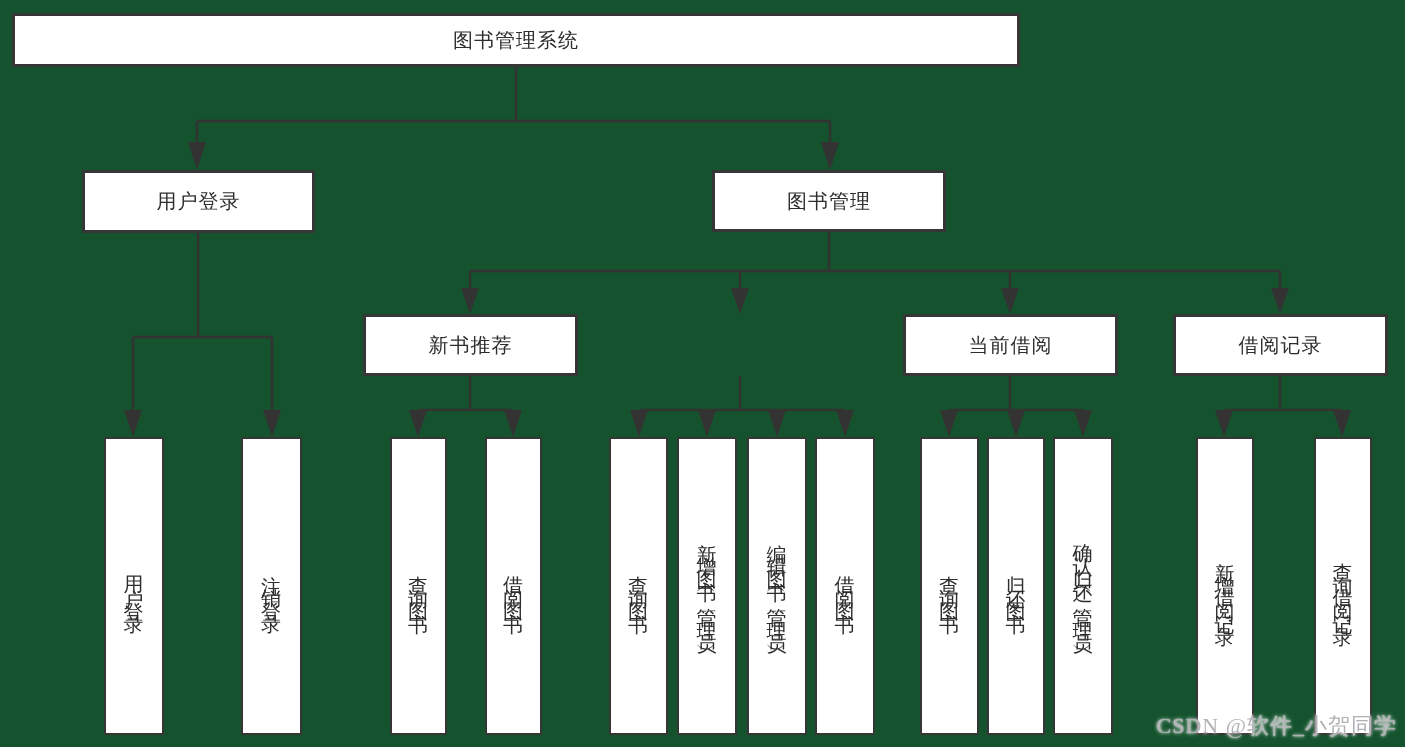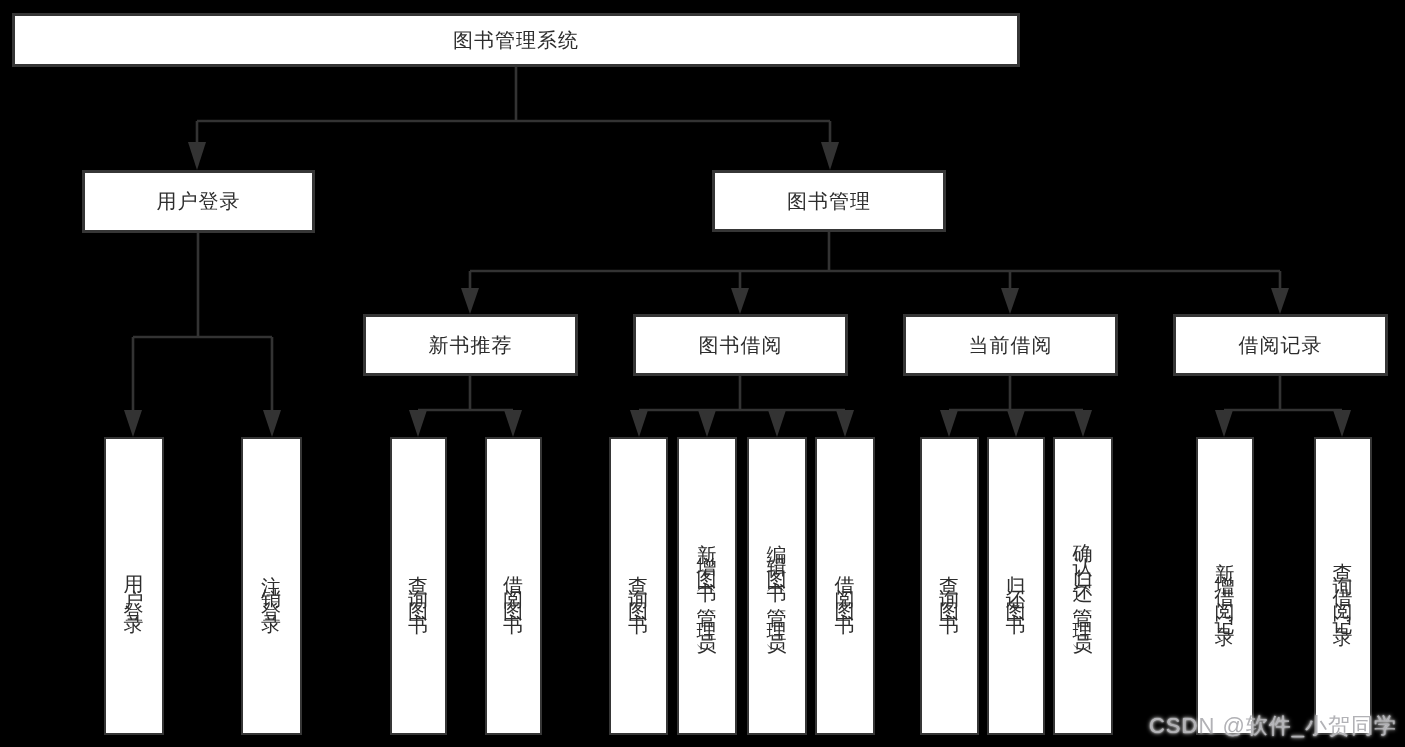--- a/index.html
+++ b/index.html
@@ -1,20 +1,20 @@
 <!DOCTYPE html>
 <html><head>
 <meta charset="utf-8">
 <style>
   html,body{margin:0;padding:0;background:#ffffff;}
   #stage{
     position:relative;
     width:1405px;height:747px;
-    background:#000000;
-    font-family:Liberation Sans, sans-serif;
+    background:#14532d;
+    font-family:Liberation Serif, serif;
     color:#2d2d2d;
     overflow:hidden;
   }
   #wires{position:absolute;left:0;top:0;z-index:1;}
   .box{
     position:absolute;
     background:#ffffff;
     border:3px solid #363636;
     box-sizing:border-box;
     display:flex;align-items:center;justify-content:center;
@@ -106,21 +106,20 @@
       <polygon points="1333,410 1351,410 1342,437"></polygon>
     </g>
   </svg>
 
   <div class="box b-root">图书管理系统</div>
 
   <div class="box b-user-login">用户登录</div>
   <div class="box b-new-book-rec">新书推荐</div>
 
   <div class="box b-book-mgmt">图书管理</div>
-  <div class="box b-book-borrow">图书借阅</div>
   <div class="box b-current-borrow">当前借阅</div>
   <div class="box b-borrow-record">借阅记录</div>
 
   <div class="box leaf b-leaf-user-login">
     <span class="vlabel">用户登录</span>
   </div>
   <div class="box leaf b-leaf-logout">
     <span class="vlabel">注销登录</span>
   </div>
   <div class="box leaf b-leaf-rec-query">

